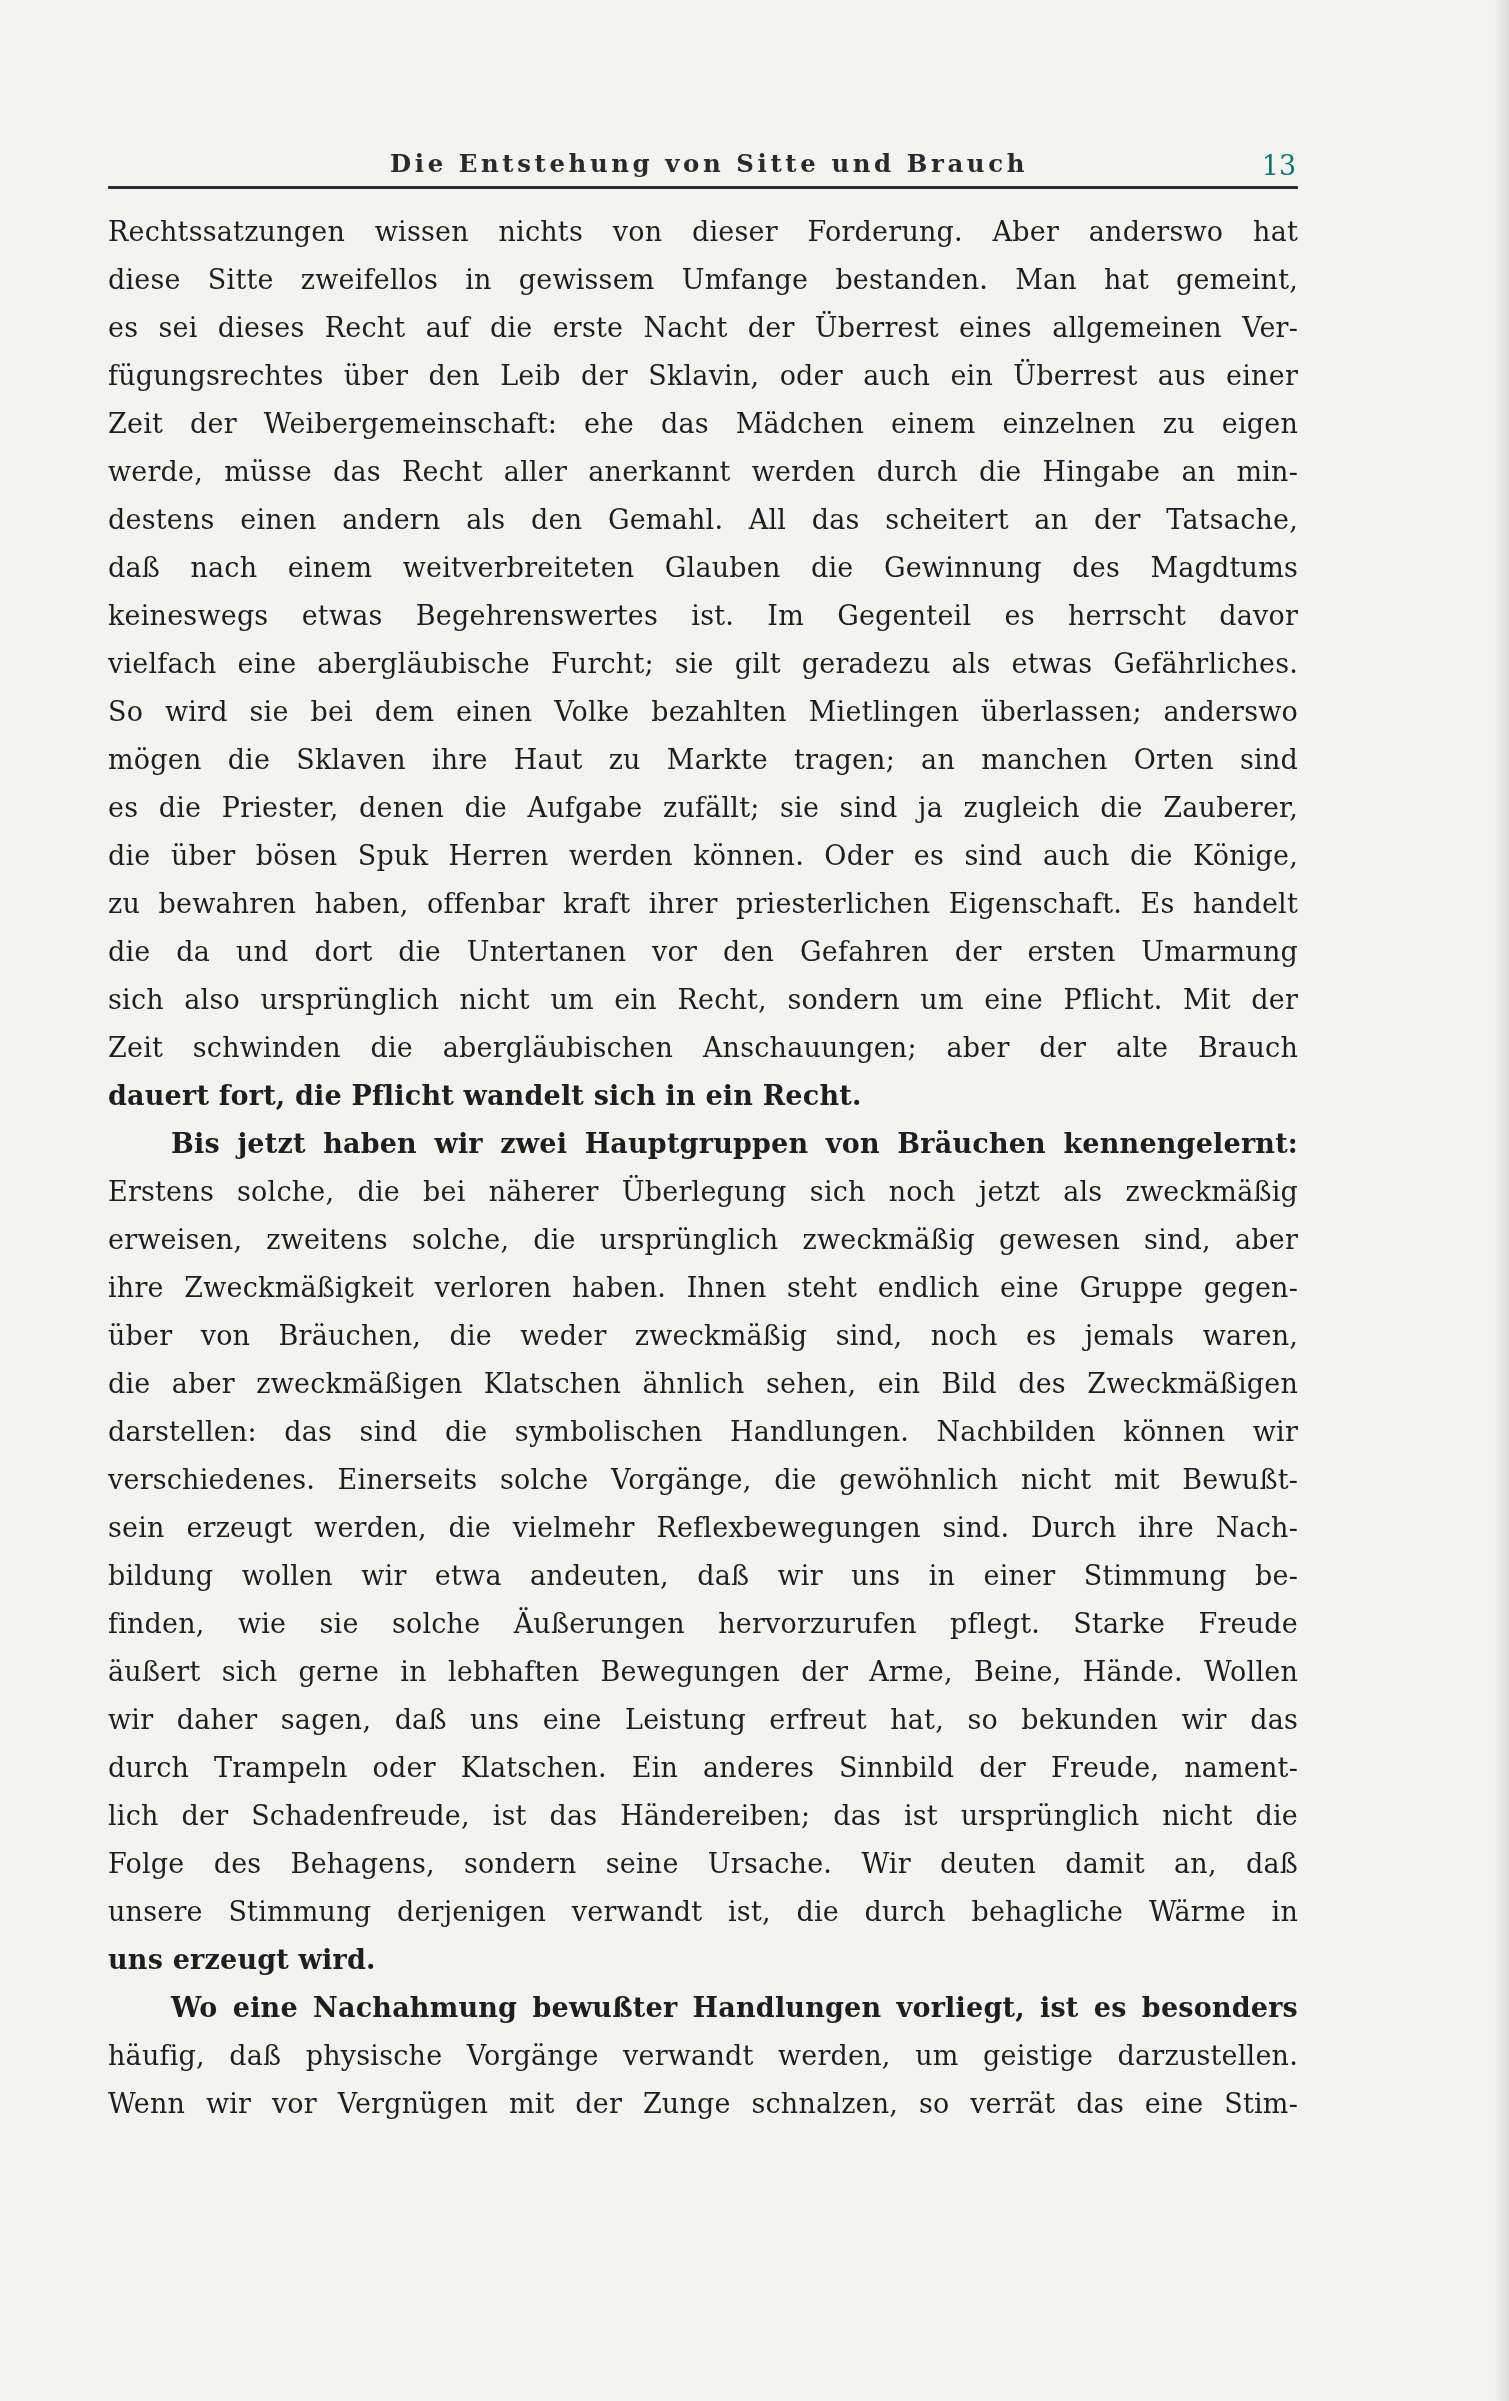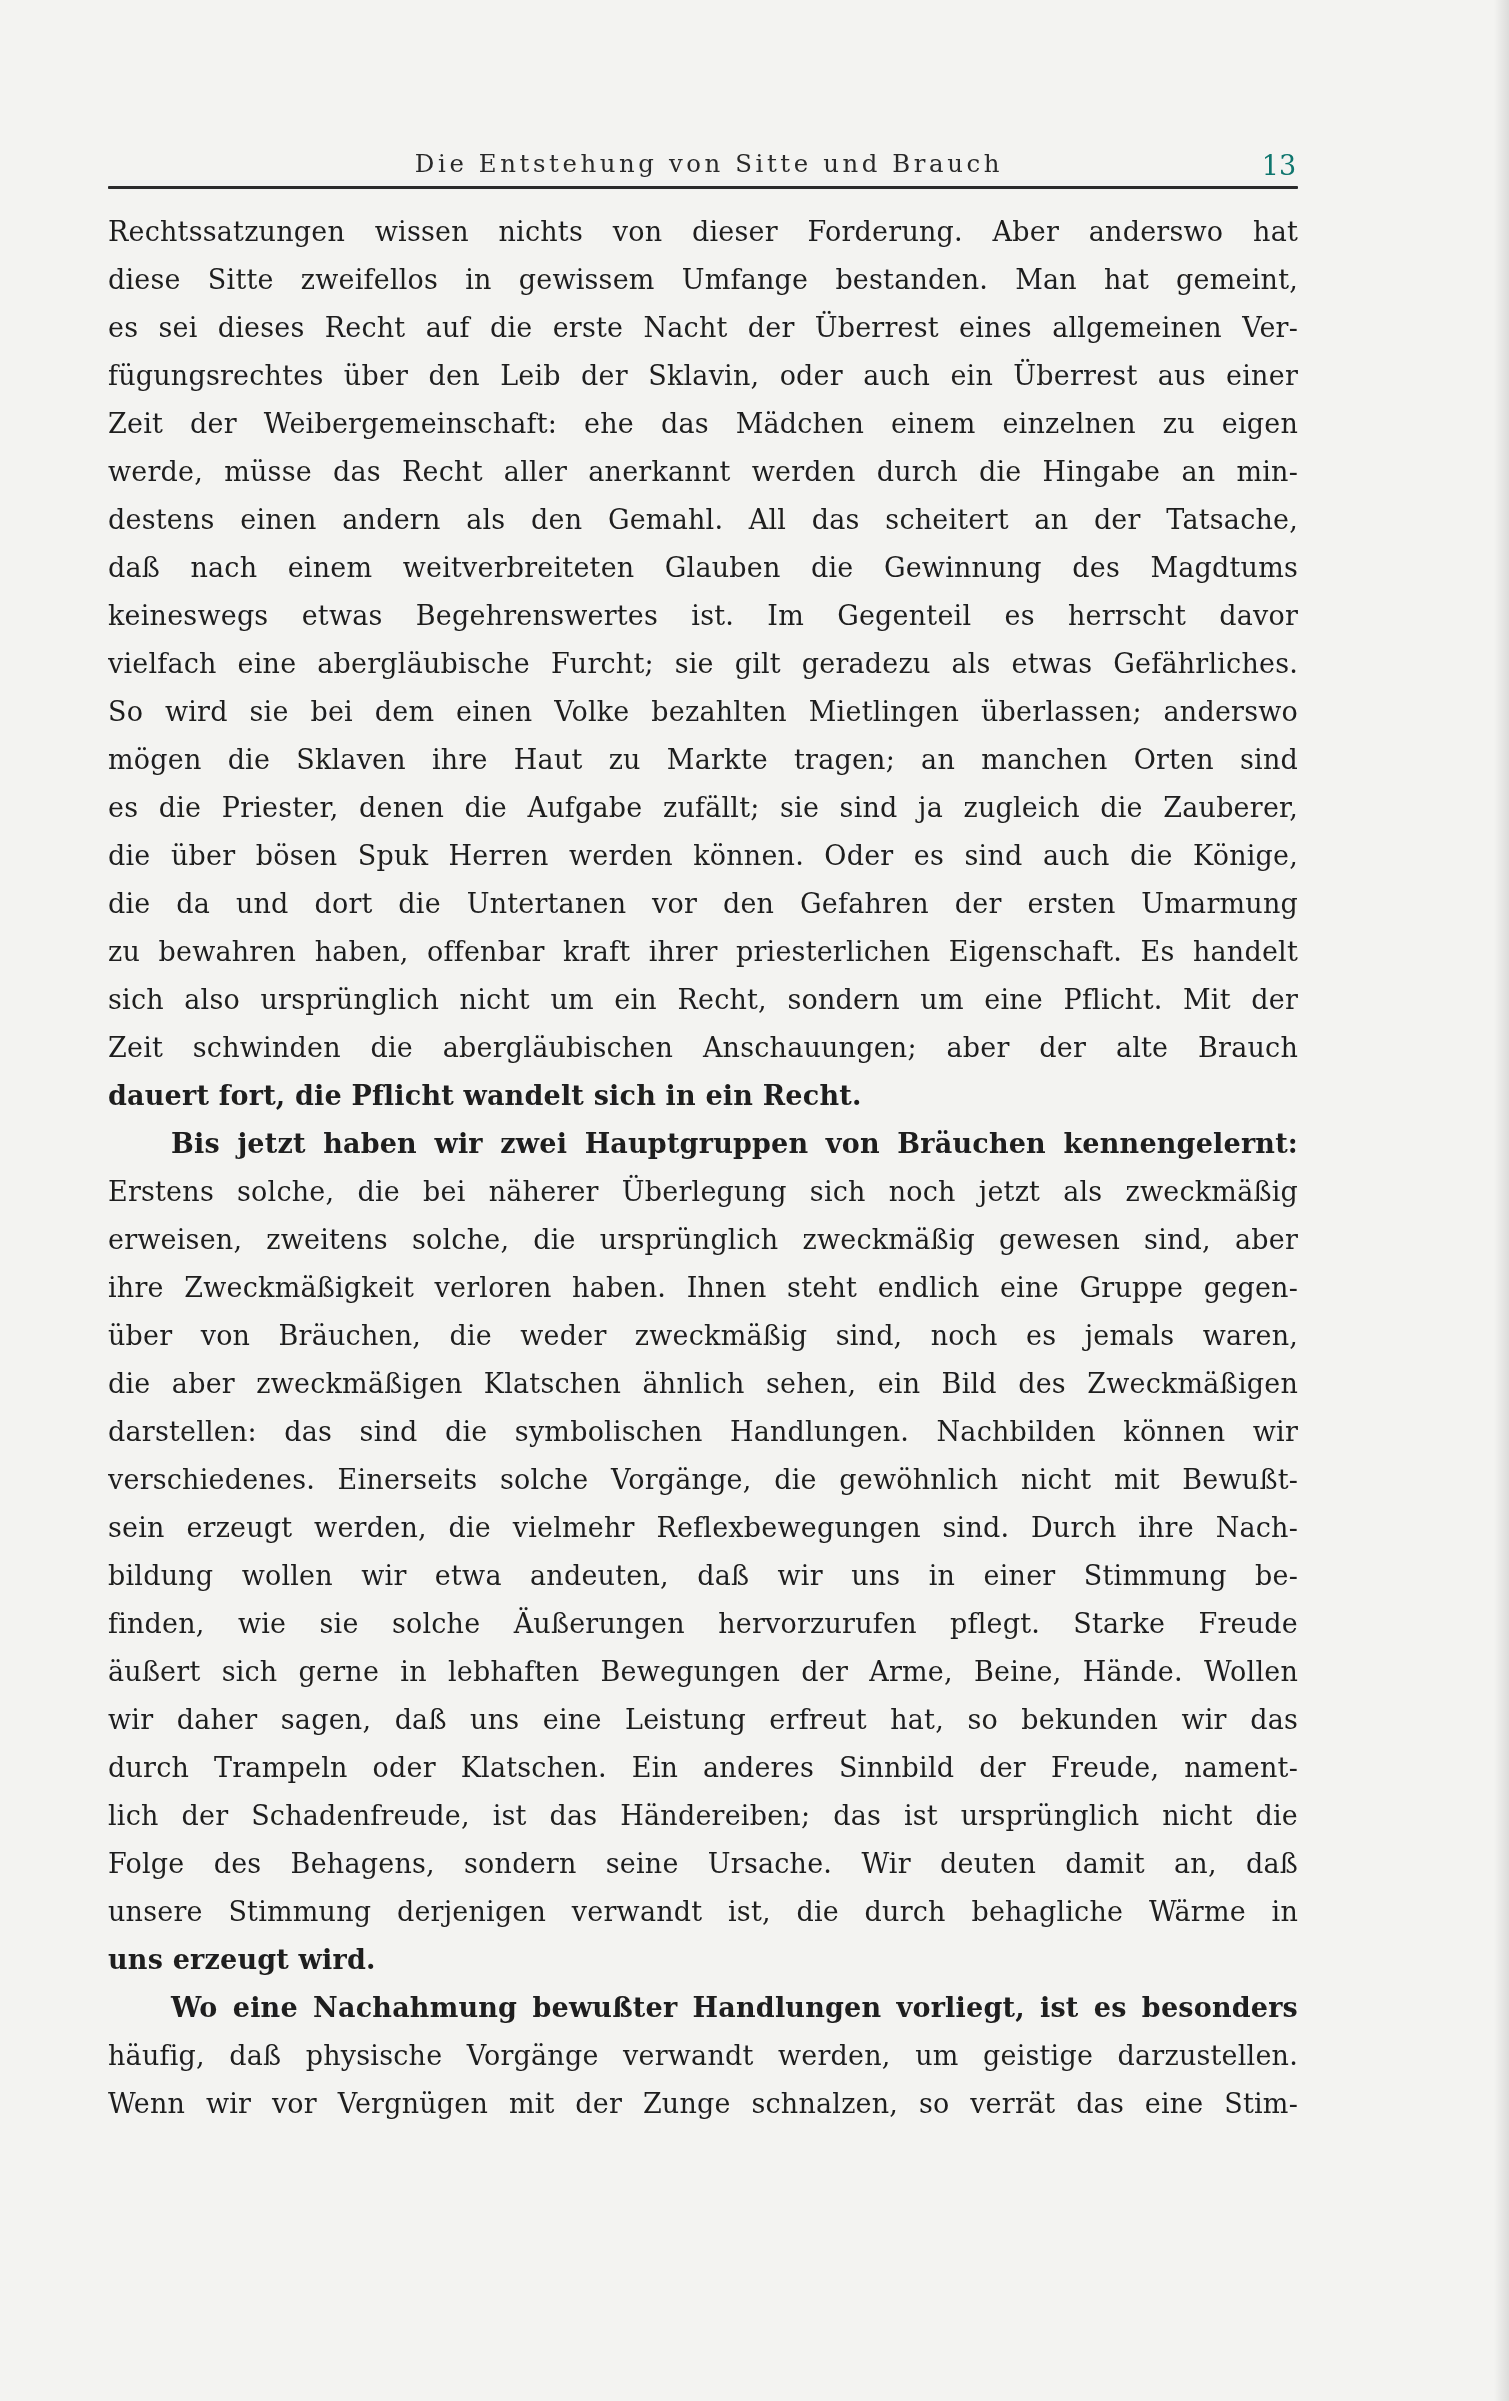--- a/index.html
+++ b/index.html
@@ -11,21 +11,21 @@
   }
   .edge-shadow {
     position: absolute; top: 0; right: 0; width: 16.3px; height: 100%;
     background: linear-gradient(to right, rgba(0,0,0,0), rgba(0,0,0,0.10));
   }
   .running-head {
     position: absolute; left: 108px; width: 1190px; top: 145px; height: 42px;
   }
   .head-title {
     position: absolute; left: 12px; right: 0; top: 3.6px; text-align: center;
-    font-size: 24.4px; letter-spacing: 3.6px; color: #2a2a2a; white-space: nowrap;
+    font-size: 24.4px; letter-spacing: 3.6px; color: #2a2a2a; white-space: nowrap; font-weight: bold;
   }
   .page-number {
     position: absolute; right: 1.8px; top: 5.4px; font-size: 27px; color: #0f766e;
   }
   .head-rule {
     position: absolute; left: 108px; width: 1190px; top: 186px; height: 2.7px;
     background: #2b2b2b; border-radius: 0.9px;
   }
   .body-text {
     position: absolute; left: 108px; width: 1190px; top: 208px;
@@ -58,22 +58,22 @@
     <span class="line">Zeit der Weibergemeinschaft: ehe das Mädchen einem einzelnen zu eigen</span>
     <span class="line">werde, müsse das Recht aller anerkannt werden durch die Hingabe an min-</span>
     <span class="line">destens einen andern als den Gemahl. All das scheitert an der Tatsache,</span>
     <span class="line">daß nach einem weitverbreiteten Glauben die Gewinnung des Magdtums</span>
     <span class="line">keineswegs etwas Begehrenswertes ist. Im Gegenteil es herrscht davor</span>
     <span class="line">vielfach eine abergläubische Furcht; sie gilt geradezu als etwas Gefährliches.</span>
     <span class="line">So wird sie bei dem einen Volke bezahlten Mietlingen überlassen; anderswo</span>
     <span class="line">mögen die Sklaven ihre Haut zu Markte tragen; an manchen Orten sind</span>
     <span class="line">es die Priester, denen die Aufgabe zufällt; sie sind ja zugleich die Zauberer,</span>
     <span class="line">die über bösen Spuk Herren werden können. Oder es sind auch die Könige,</span>
+    <span class="line">zu bewahren haben, offenbar kraft ihrer priesterlichen Eigenschaft. Es handelt</span>
     <span class="line">die da und dort die Untertanen vor den Gefahren der ersten Umarmung</span>
-    <span class="line">zu bewahren haben, offenbar kraft ihrer priesterlichen Eigenschaft. Es handelt</span>
     <span class="line">sich also ursprünglich nicht um ein Recht, sondern um eine Pflicht. Mit der</span>
     <span class="line">Zeit schwinden die abergläubischen Anschauungen; aber der alte Brauch</span>
     <span class="line last">dauert fort, die Pflicht wandelt sich in ein Recht.</span>
     <span class="line indent">Bis jetzt haben wir zwei Hauptgruppen von Bräuchen kennengelernt:</span>
     <span class="line">Erstens solche, die bei näherer Überlegung sich noch jetzt als zweckmäßig</span>
     <span class="line">erweisen, zweitens solche, die ursprünglich zweckmäßig gewesen sind, aber</span>
     <span class="line">ihre Zweckmäßigkeit verloren haben. Ihnen steht endlich eine Gruppe gegen-</span>
     <span class="line">über von Bräuchen, die weder zweckmäßig sind, noch es jemals waren,</span>
     <span class="line">die aber zweckmäßigen Klatschen ähnlich sehen, ein Bild des Zweckmäßigen</span>
     <span class="line">darstellen: das sind die symbolischen Handlungen. Nachbilden können wir</span>

